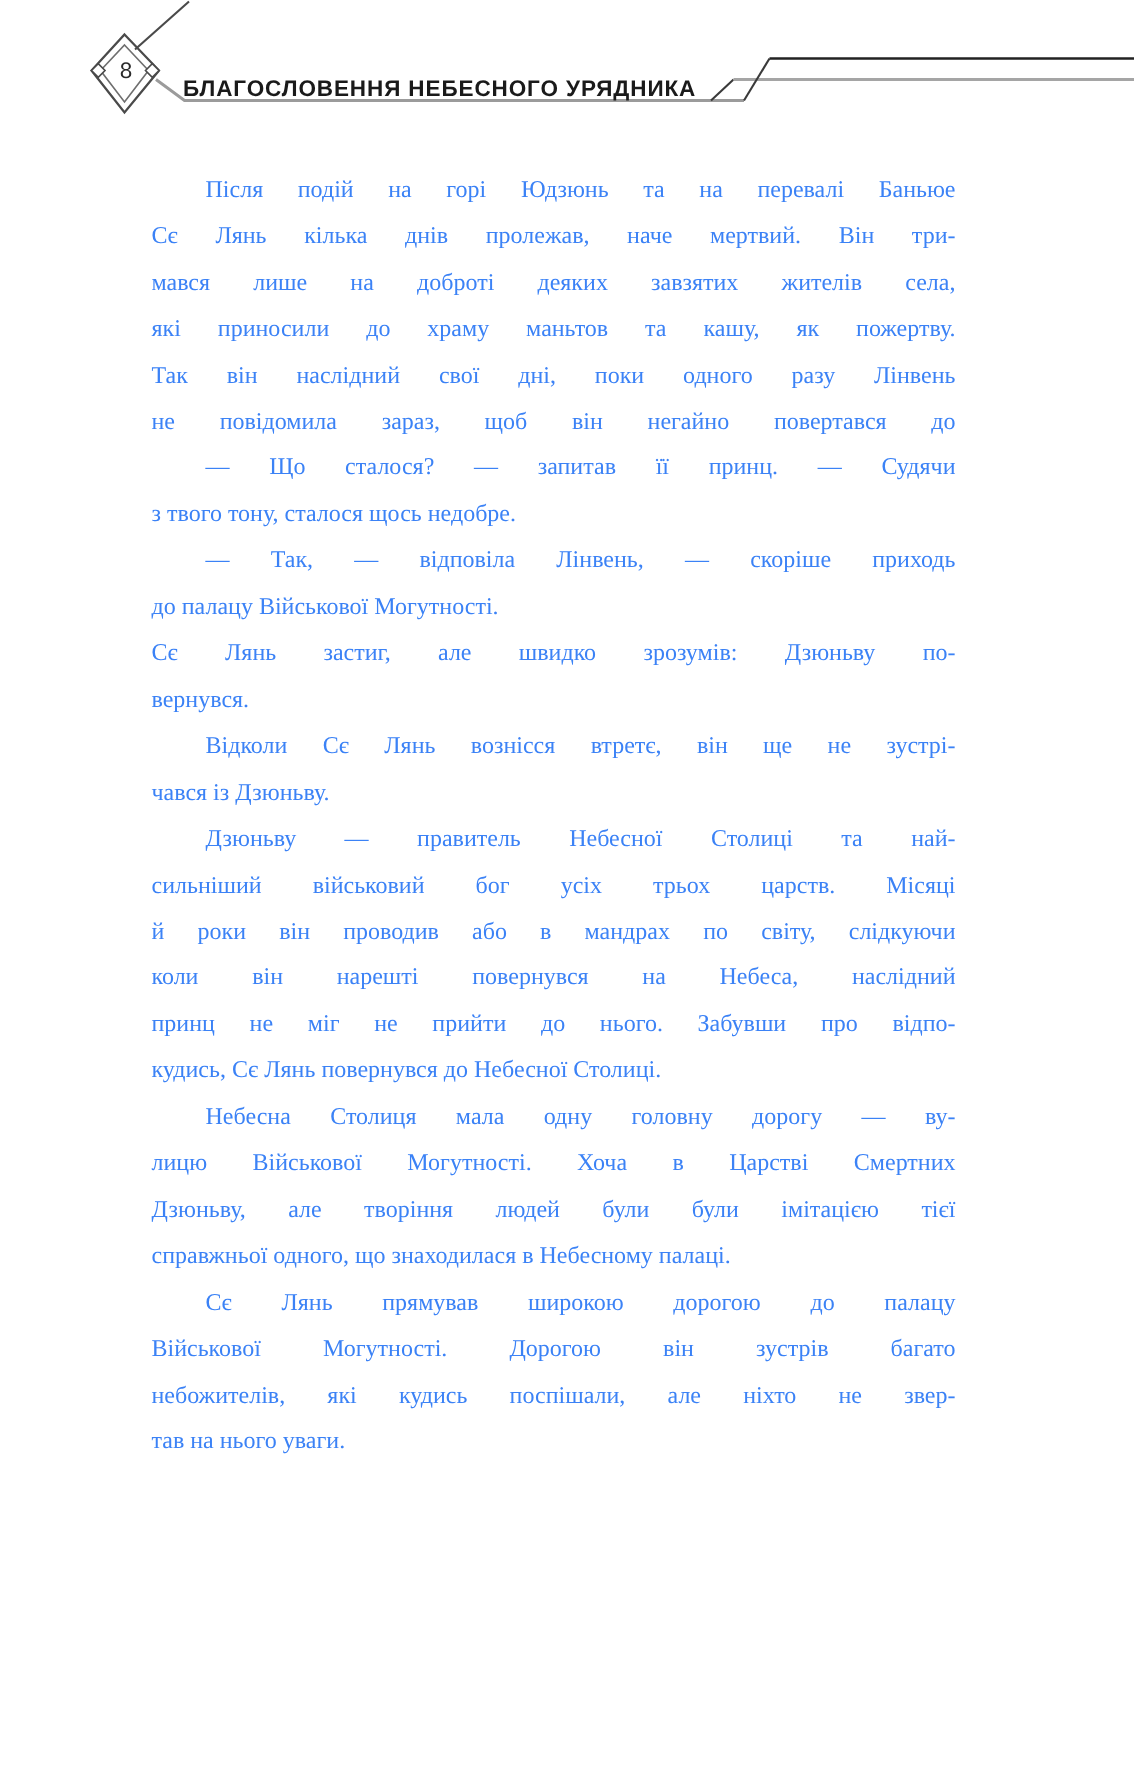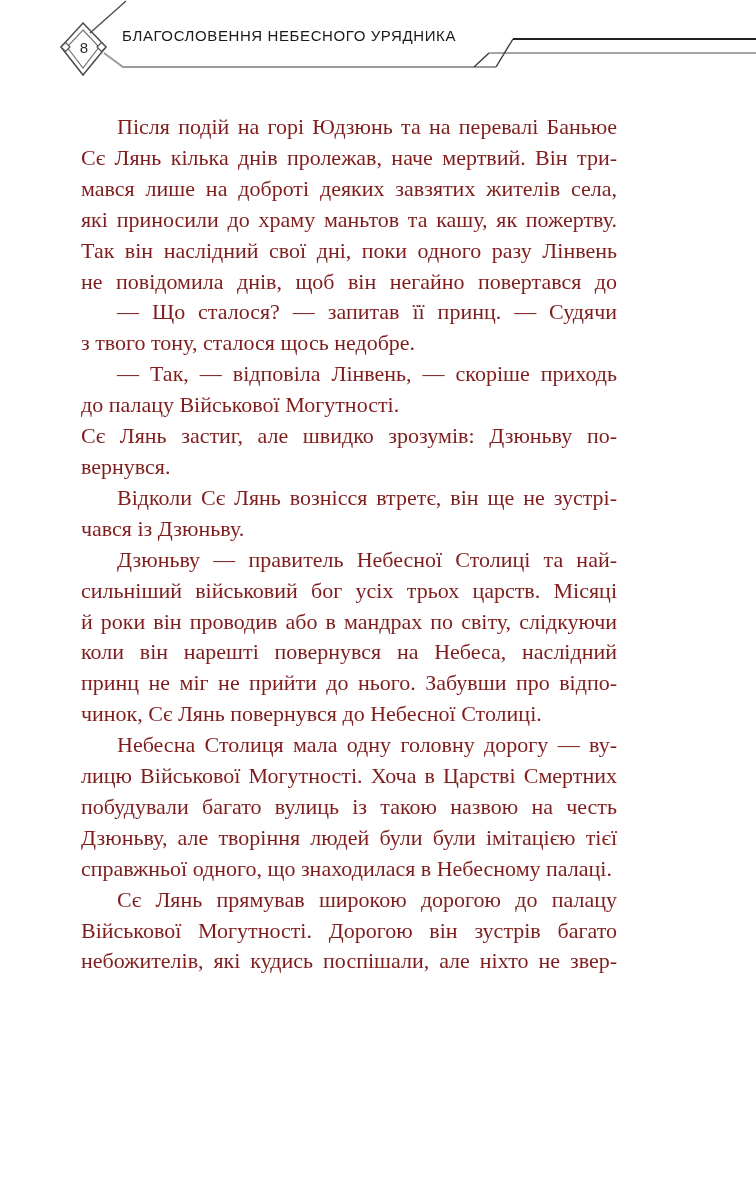--- a/index.html
+++ b/index.html
@@ -15,34 +15,34 @@
   
   .header{position:absolute;left:0;top:0;width:756px;height:95px;}
   .header svg{position:absolute;left:0;top:0;}
   .page-num{
     position:absolute;left:66px;top:38px;width:36px;height:20px;
     text-align:center;
     font-family:"Liberation Sans", sans-serif;
     font-size:15px;line-height:20px;color:#2b2b2b;
   }
   .header-title{
-    position:absolute;left:122px;top:28px;
+    position:absolute;left:122px;top:52px;
     font-family:"Liberation Sans", sans-serif;
-    font-weight:normal;
+    font-weight:bold;
     font-size:15px;line-height:16px;
     letter-spacing:0.6px;
     color:#1a1a1a;
     white-space:nowrap;
   }
 
   
   .body-text{
-    position:absolute;left:81px;top:112px;width:536px;
-    font-size:22px;line-height:30.9px;
-    color:#7f1d1d;
+    position:absolute;left:101px;top:112px;width:536px;
+    font-size:16px;line-height:30.9px;
+    color:#3b82f6;
   }
   .para{margin:0;padding:0;}
   .line{
     text-align:justify;
     text-align-last:justify;
     white-space:normal;
   }
   .line.first{padding-left:36px;}
   .line.last{text-align-last:left;}
 </style>
@@ -77,21 +77,21 @@
     <div class="header-title">БЛАГОСЛОВЕННЯ НЕБЕСНОГО УРЯДНИКА</div>
   </div>
 
   <main class="body-text">
       <div class="para">
         <div class="line first">Після подій на горі Юдзюнь та на перевалі Баньюе</div>
         <div class="line">Сє Лянь кілька днів пролежав, наче мертвий. Він три-</div>
         <div class="line">мався лише на доброті деяких завзятих жителів села,</div>
         <div class="line">які приносили до храму маньтов та кашу, як пожертву.</div>
         <div class="line">Так він наслідний свої дні, поки одного разу Лінвень</div>
-        <div class="line">не повідомила днів, щоб він негайно повертався до</div>
+        <div class="line">не повідомила зараз, щоб він негайно повертався до</div>
       </div>
       <div class="para">
         <div class="line first">— Що сталося? — запитав її принц. — Судячи</div>
         <div class="line last">з твого тону, сталося щось недобре.</div>
       </div>
       <div class="para">
         <div class="line first">— Так, — відповіла Лінвень, — скоріше приходь</div>
         <div class="line last">до палацу Військової Могутності.</div>
       </div>
       <div class="para">
@@ -101,29 +101,29 @@
       <div class="para">
         <div class="line first">Відколи Сє Лянь вознісся втретє, він ще не зустрі-</div>
         <div class="line last">чався із Дзюньву.</div>
       </div>
       <div class="para">
         <div class="line first">Дзюньву — правитель Небесної Столиці та най-</div>
         <div class="line">сильніший військовий бог усіх трьох царств. Місяці</div>
         <div class="line">й роки він проводив або в мандрах по світу, слідкуючи</div>
         <div class="line">коли він нарешті повернувся на Небеса, наслідний</div>
         <div class="line">принц не міг не прийти до нього. Забувши про відпо-</div>
-        <div class="line last">чинок, Сє Лянь повернувся до Небесної Столиці.</div>
+        <div class="line last">кудись, Сє Лянь повернувся до Небесної Столиці.</div>
       </div>
       <div class="para">
         <div class="line first">Небесна Столиця мала одну головну дорогу — ву-</div>
         <div class="line">лицю Військової Могутності. Хоча в Царстві Смертних</div>
-        <div class="line">побудували багато вулиць із такою назвою на честь</div>
         <div class="line">Дзюньву, але творіння людей були були імітацією тієї</div>
         <div class="line last">справжньої одного, що знаходилася в Небесному палаці.</div>
       </div>
       <div class="para">
         <div class="line first">Сє Лянь прямував широкою дорогою до палацу</div>
         <div class="line">Військової Могутності. Дорогою він зустрів багато</div>
         <div class="line">небожителів, які кудись поспішали, але ніхто не звер-</div>
+        <div class="line last">тав на нього уваги.</div>
       </div>
     </main>
 
 </div>
 
 </body></html>

